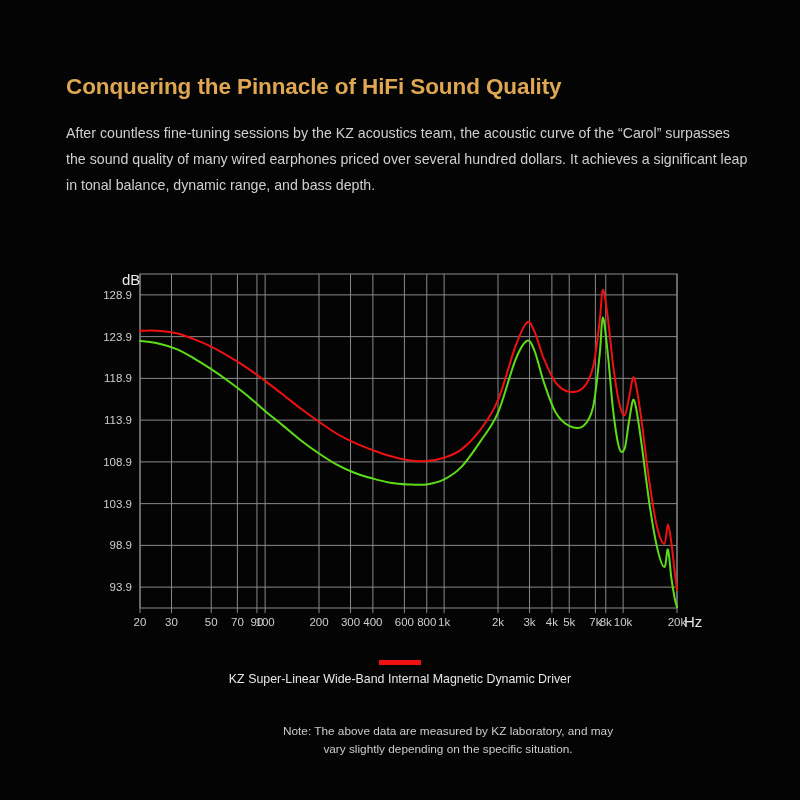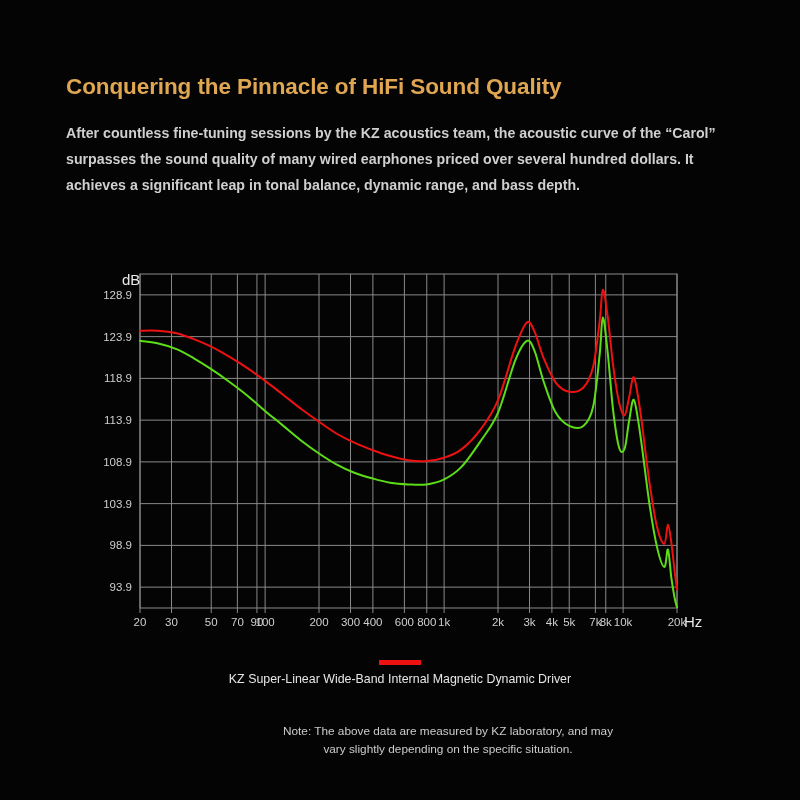--- a/index.html
+++ b/index.html
@@ -31,21 +31,21 @@
     white-space: nowrap;
   }
   .body-copy {
     position: absolute;
     left: 66px;
     top: 120px;
     width: 686px;
     font-size: 14.2px;
     line-height: 26px;
     color: #cfcfcf;
-    font-weight: 700;
+    font-weight: 400;
   }
   .chart-wrap {
     position: absolute;
     left: 0;
     top: 0;
     width: 800px;
     height: 800px;
   }
   svg { display: block; }
   .axis-unit {

